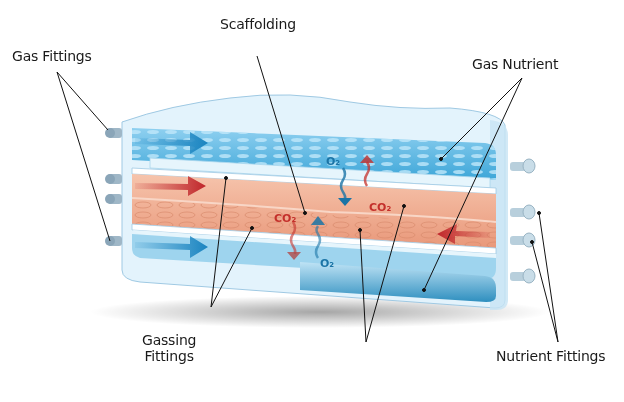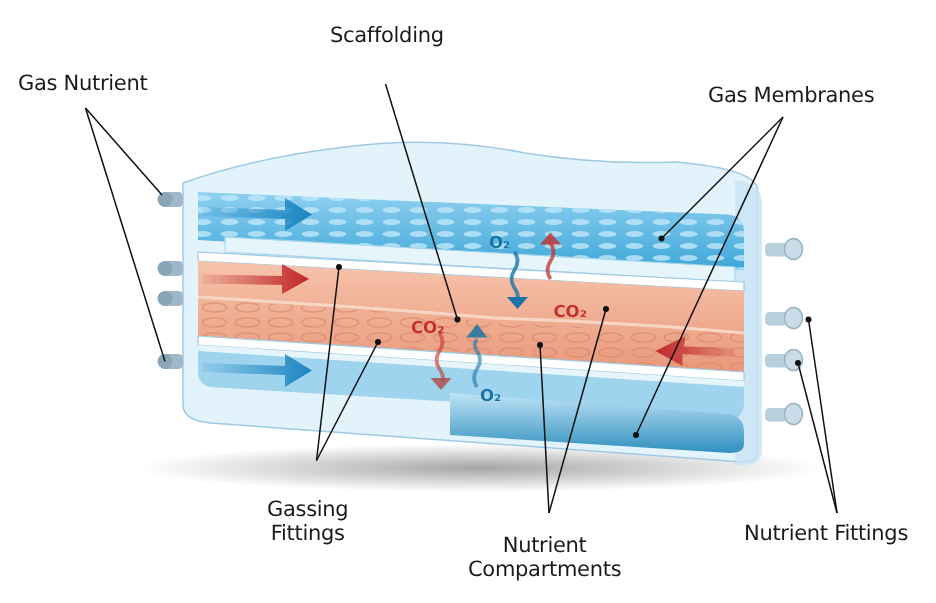--- a/index.html
+++ b/index.html
@@ -159,27 +159,23 @@
     <circle cx="404" cy="206" r="1.5"></circle>
     <line x1="366" y1="342" x2="360" y2="230"></line>
     <circle cx="360" cy="230" r="1.5"></circle>
     <line x1="558" y1="342" x2="539" y2="213"></line>
     <circle cx="539" cy="213" r="1.5"></circle>
     <line x1="558" y1="342" x2="532" y2="242"></line>
     <circle cx="532" cy="242" r="1.5"></circle>
   </g>
 </svg>
 
-<div class="label" style="left:12px; top:48px;">Gas Nutrient</div>
+<div class="label" style="left:12px; top:48px;">Gas Fittings</div>
 <div class="label" style="left:220px; top:16px;">
   <div>Scaffolding</div>
 </div>
-<div class="label" style="left:472px; top:56px;">Gas Membranes</div>
-<div class="label" style="left:142px; top:332px;margin-left:36px;">
+<div class="label" style="left:472px; top:56px;">Gas Nutrient</div>
+<div class="label" style="left:142px; top:332px;">
   <div>Gassing</div>
   <div>Fittings</div>
-</div>
-<div class="label" style="left:312px; top:356px;">
-  <div>Nutrient</div>
-  <div>Compartments</div>
 </div>
 <div class="label" style="left:496px; top:348px;">Nutrient Fittings</div>
 </div>
 
 </body></html>

